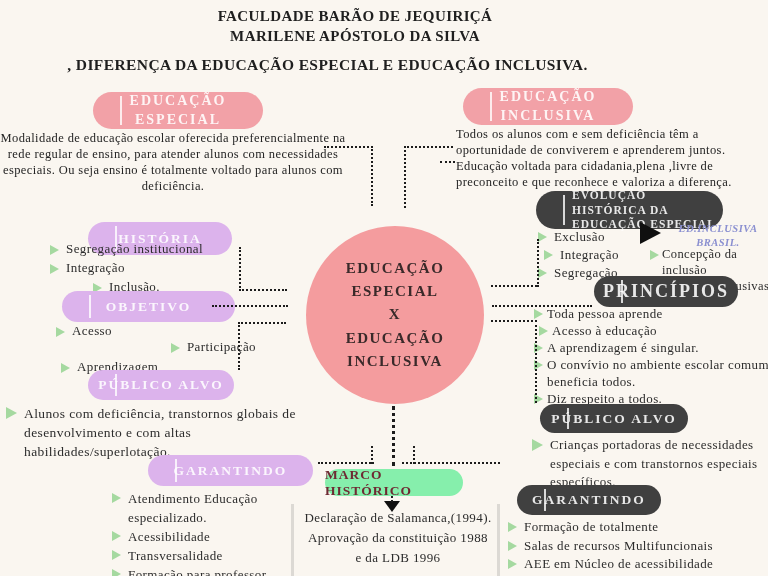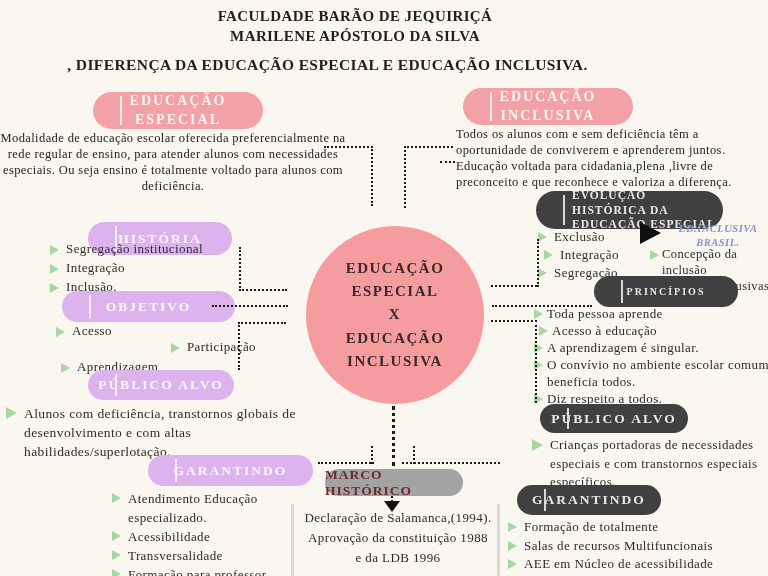--- a/index.html
+++ b/index.html
@@ -56,21 +56,21 @@
     display:flex; align-items:center; justify-content:center;
     text-align:center; font-weight:bold; font-size:15px; letter-spacing:1.5px;
     line-height:1.55; color:#3A2A2A;
   }
   .annot{
     position:absolute; font-style:italic; font-weight:bold; color:#8A8FD0;
     font-size:10.5px; letter-spacing:.5px; text-align:center; line-height:1.3;
   }
   .marco-pill{
     position:absolute; left:325px; top:469px; width:138px; height:27px;
-    background:#a3a3a3; border-radius:999px;
+    background:#86efac; border-radius:999px;
     display:flex; align-items:center; justify-content:center;
     font-weight:bold; font-size:13.5px; letter-spacing:1px; color:#6E2A33;
   }
   .marco-text{
     position:absolute; left:299px; top:508px; width:198px;
     text-align:center; font-size:13px; line-height:20px; letter-spacing:.4px;
   }
 </style>
 </head>
 <body>
@@ -89,21 +89,21 @@
   <div class="pill purple" style="left:88px; top:222px; width:144px; height:33px; font-size:13.5px;">HISTÓRIA</div>
   <div class="blist" style="left:50px; top:241px; width:220px;">
     <div class="bullet">
         <span class="tri"></span>
         <span>Segregação institucional</span>
       </div>
     <div class="bullet" style="margin-top:3px;">
         <span class="tri"></span>
         <span>Integração</span>
       </div>
-    <div class="bullet" style="margin-top:3px;">
+    <div class="bullet" style="margin-top:3px;margin-left:43px;">
         <span class="tri"></span>
         <span>Inclusão.</span>
       </div>
   </div>
 
   <div class="pill purple" style="left:62px; top:291px; width:173px; height:31px; font-size:13.5px;">OBJETIVO</div>
   <div class="blist" style="left:56px; top:323px; width:200px;">
     <div class="bullet">
         <span class="tri"></span>
         <span>Acesso</span>
@@ -190,21 +190,21 @@
     <div class="bullet">
         <span class="tri" style="margin-right:3px;"></span>
         <span>Concepção da inclusão</span>
       </div>
     <div class="bullet" style="margin-left:8px;">
         <span class="tri" style="margin-right:3px;"></span>
         <span>Escolas Inclusivas</span>
       </div>
   </div>
 
-  <div class="pill blue" style="left:594px; top:276px; width:144px; height:31px; font-size:10px;">PRINCÍPIOS</div>
+  <div class="pill blue" style="left:594px; top:276px; width:144px; height:31px; font-size:18px;">PRINCÍPIOS</div>
   <div class="blist" style="left:534px; top:305px; width:236px; line-height:17px;">
     <div class="bullet">
         <span class="tri" style="margin-right:4px;"></span>
         <span>Toda pessoa aprende</span>
       </div>
     <div class="bullet" style="margin-left:5px;">
         <span class="tri" style="margin-right:4px;"></span>
         <span>Acesso à educação</span>
       </div>
     <div class="bullet">

